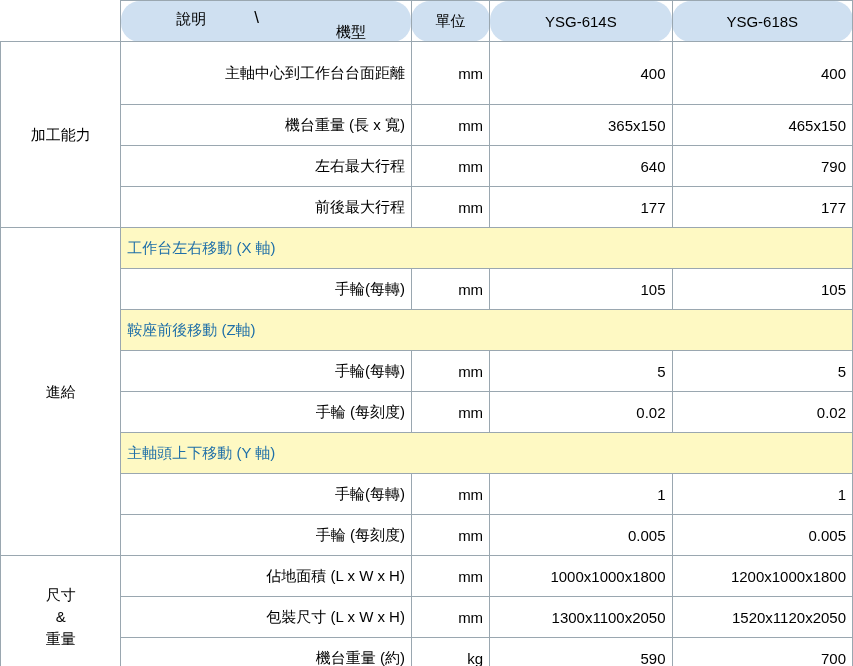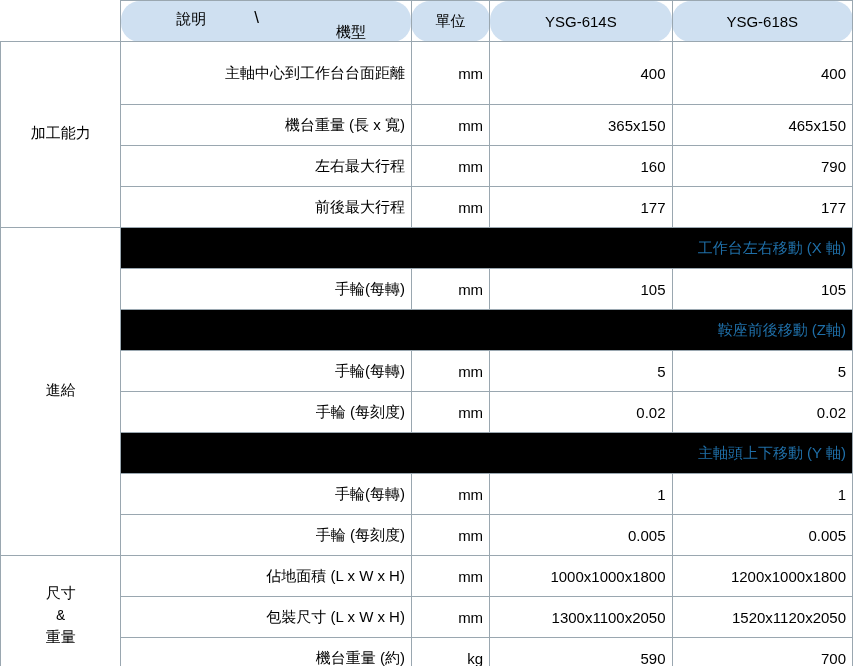--- a/index.html
+++ b/index.html
@@ -64,35 +64,34 @@
     right: 45px;
     top: 22px;
   }
 
   td.group {
     text-align: center;
     vertical-align: middle;
     font-size: 16px;
     background: #ffffff;
     line-height: 1.45;
-    font-family: Liberation Mono, monospace;
   }
   td.desc {
     text-align: right;
     padding-left: 14px;
     vertical-align: middle;
   }
   td.unit, td.val {
     text-align: right;
     vertical-align: middle;
   }
   td.section {
-    background: #000000;
+    background: #fef9c3;
     color: #1f6fa8;
-    text-align: right;
+    text-align: left;
     padding-left: 14px;
     font-size: 15px;
     margin-top: 31px;
   }
   tr.r-tall td { height: 62px; }
   tr.r-norm td { height: 40px; }
   tr.r-sec td  { height: 40px; }
 </style>
 </head>
 <body>
@@ -128,21 +127,21 @@
       </tr>
       <tr class="r-norm">
         <td class="desc">機台重量 (長 x 寬)</td>
         <td class="unit">mm</td>
         <td class="val">365x150</td>
         <td class="val">465x150</td>
       </tr>
       <tr class="r-norm">
         <td class="desc">左右最大行程</td>
         <td class="unit">mm</td>
-        <td class="val">160</td>
+        <td class="val">640</td>
         <td class="val">790</td>
       </tr>
       <tr class="r-norm">
         <td class="desc">前後最大行程</td>
         <td class="unit">mm</td>
         <td class="val">177</td>
         <td class="val">177</td>
       </tr>
       <tr class="r-sec">
         <td class="group" rowspan="8">進給</td>

